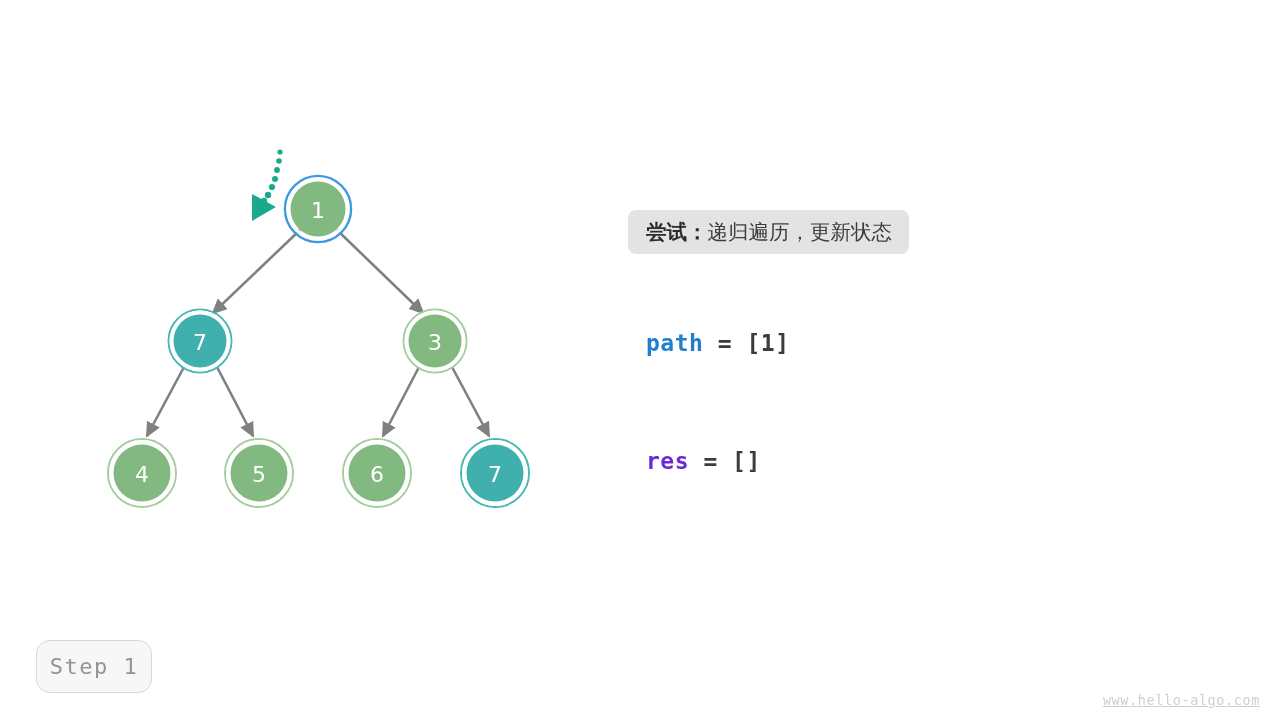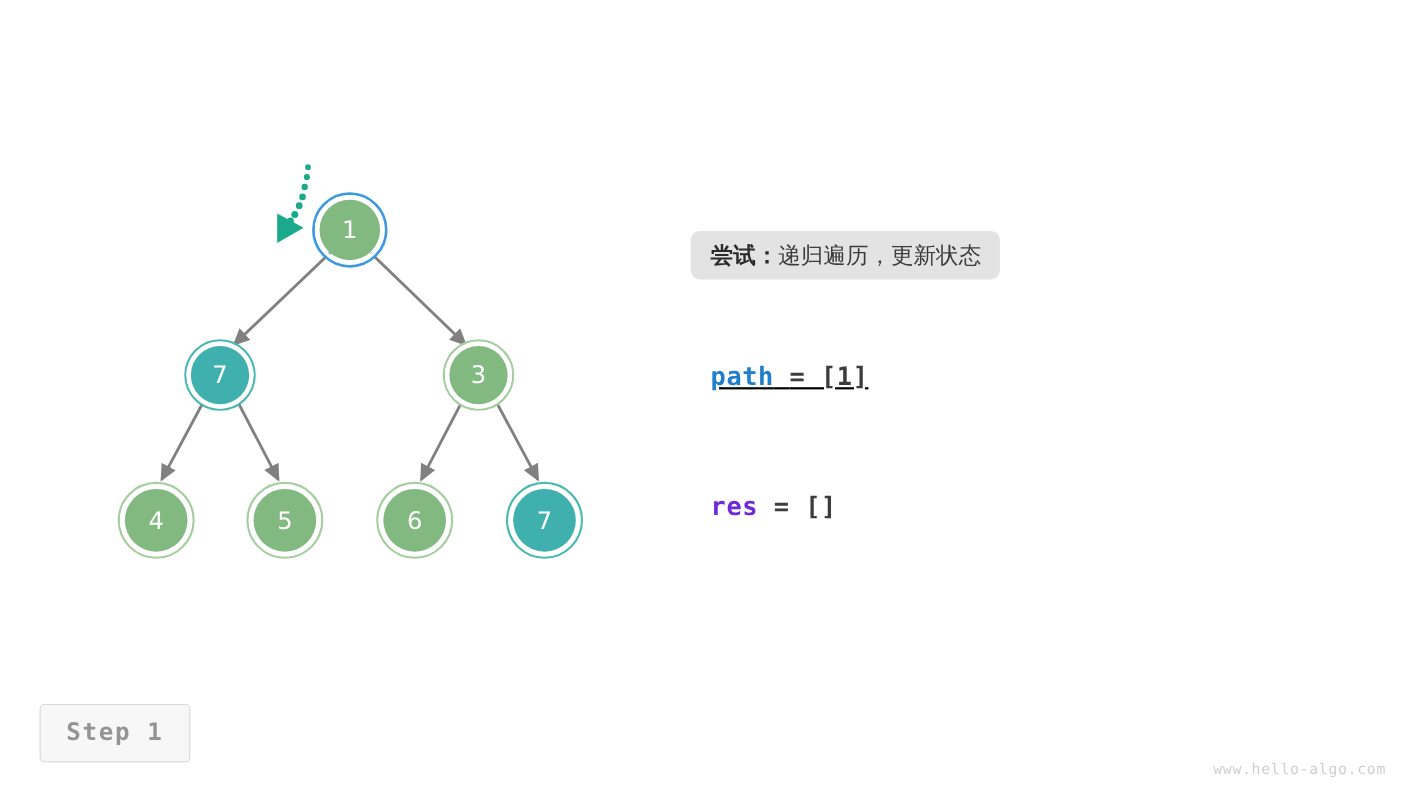--- a/index.html
+++ b/index.html
@@ -54,56 +54,57 @@
 
   .var-block {
     position: absolute;
     left: 0;
     font-family: "DejaVu Sans Mono", "Liberation Mono", monospace;
     font-size: 23px;
     font-weight: bold;
     letter-spacing: 0.5px;
     white-space: nowrap;
   }
-  #path-line { top: 120px; text-decoration: underline; }
+  #path-line { top: 120px; }
   #res-line  { top: 238px; }
   .var-name-path { color: #1f7fcc; }
   .var-name-res  { color: #6d28d9; }
   .var-value { color: #3c3c3c; }
 
   
   #step-badge {
     position: absolute;
     left: 36px;
     top: 640px;
-    width: 137px;
+    width: 116px;
     height: 53px;
     box-sizing: border-box;
     border: 1.4px solid #d8d8d8;
-    border-radius: 4px;
+    border-radius: 14px;
     background: #f7f7f7;
     display: flex;
     align-items: center;
     justify-content: center;
     font-family: "DejaVu Sans Mono", "Liberation Mono", monospace;
     font-size: 22px;
-    font-weight: bold;
+    font-weight: normal;
     letter-spacing: 1.5px;
     color: #949494;
   }
 
   
   #watermark {
     position: absolute;
     right: 20px;
     bottom: 12px;
     font-family: "DejaVu Sans Mono", "Liberation Mono", monospace;
     font-size: 13.5px;
     color: #cfcfcf;
     letter-spacing: 0.6px;
+    text-decoration: underline;
   }
 
   .node-label {
     font-family: "DejaVu Sans", "Liberation Sans", sans-serif;
     font-size: 22px;
     fill: #ffffff;
     text-anchor: middle;
     dominant-baseline: central;
   }
 </style>

